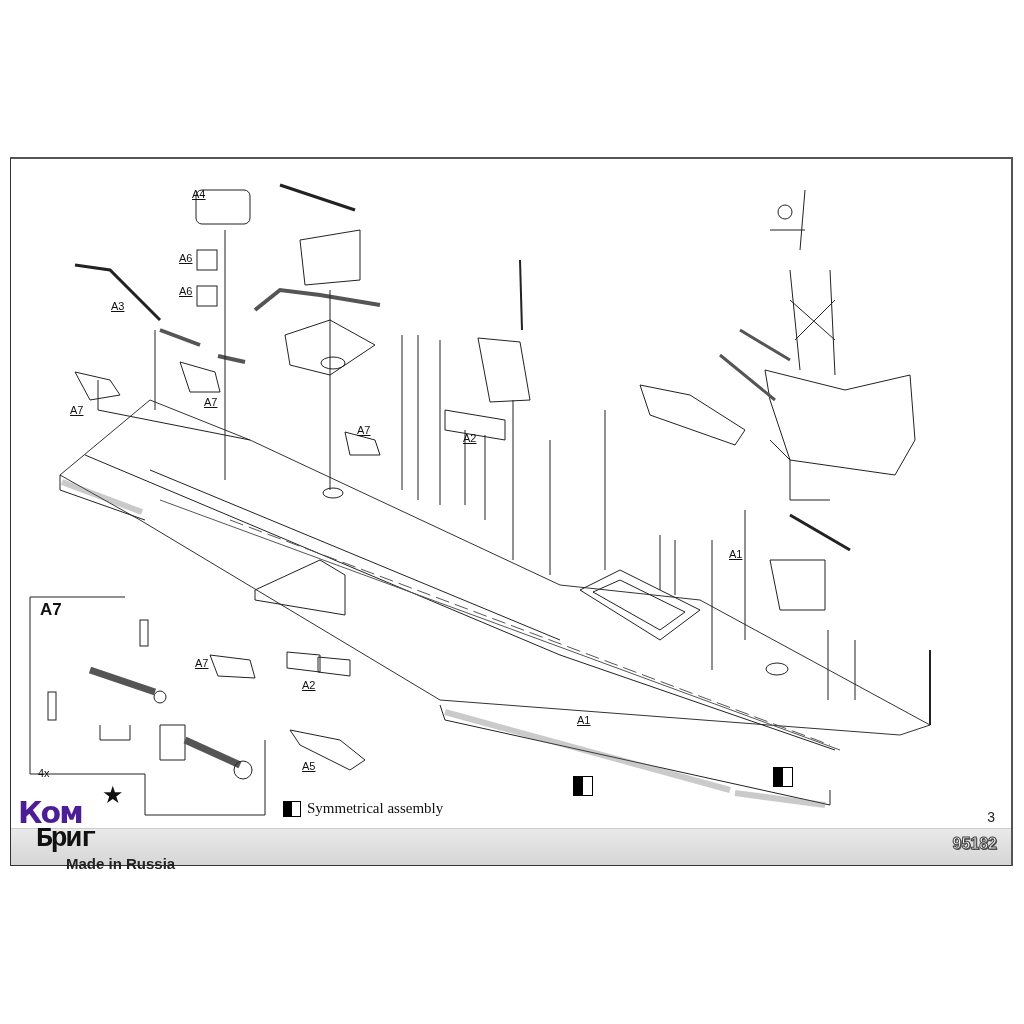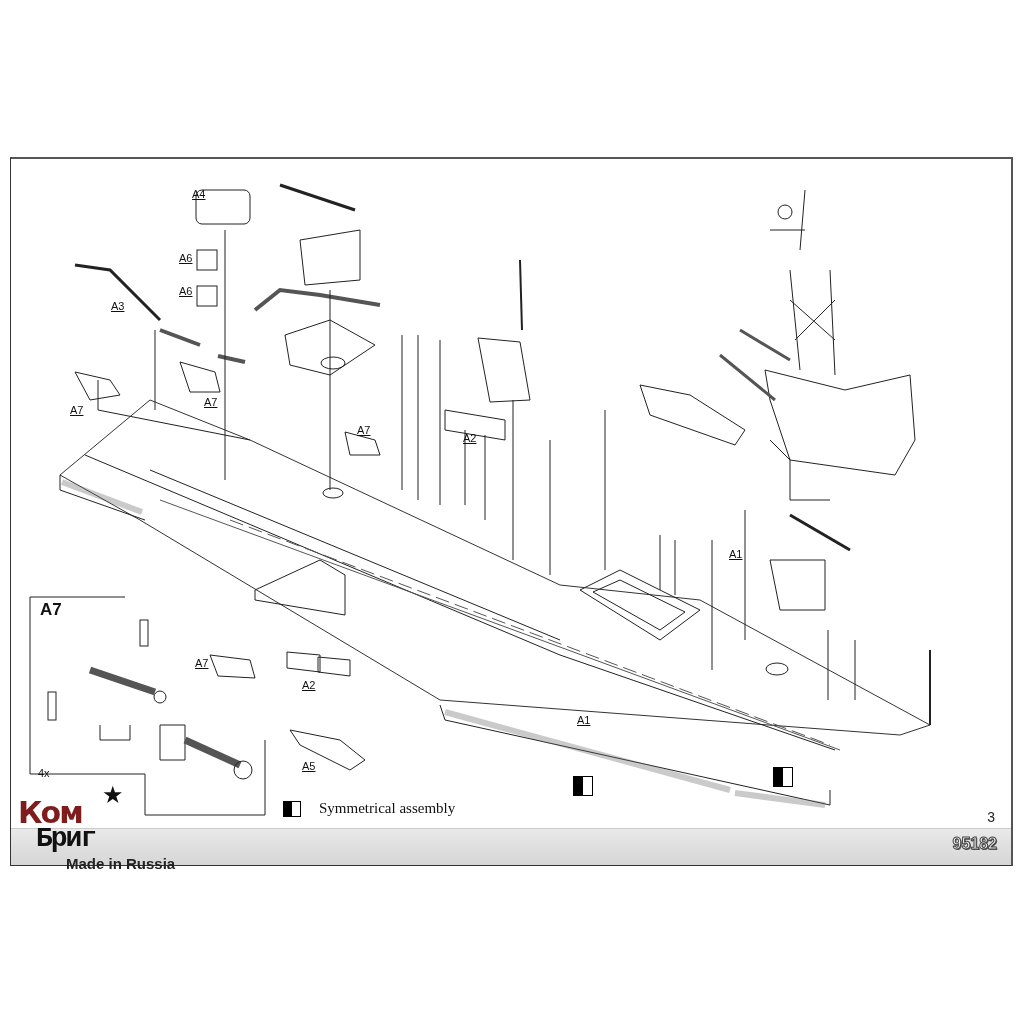--- a/index.html
+++ b/index.html
@@ -4,25 +4,25 @@
 <style>
   html, body { margin:0; padding:0; background:#ffffff; }
   body { width:1024px; height:1024px; position:relative; overflow:hidden; font-family:"Liberation Sans", sans-serif; }
   .frame { position:absolute; left:10px; top:157px; width:1003px; height:709px; border:1px solid #333; border-top:2px solid #555; border-right:2px solid #555; background:#fff; box-sizing:border-box; }
   .footer-bar { position:absolute; left:0; bottom:0; width:100%; height:36px; background:linear-gradient(#e9e9e9,#d6d6d6); border-top:1px solid #ccc; }
   .footer-text { position:absolute; left:150px; top:6px; font-family:"Liberation Sans", sans-serif; font-weight:bold; font-size:16px; color:#e8e8e8; letter-spacing:0.2px;
     -webkit-text-stroke:1px #444; text-shadow:1px 1px 0 #555; white-space:nowrap; }
   .kit-no { position:absolute; right:14px; top:6px; font-weight:bold; font-size:16px; color:#eee; -webkit-text-stroke:1px #444; text-shadow:1px 1px 0 #555; }
   .page-no { position:absolute; right:16px; bottom:40px; font-size:14px; color:#222; }
   .logo { position:absolute; left:18px; top:630px; width:120px; height:78px; }
-  .logo .l1 { position:absolute; left:0; top:0; font-size:30px; font-weight:bold; color:#7f1d1d; font-family:"DejaVu Sans", sans-serif; letter-spacing:-2px; }
+  .logo .l1 { position:absolute; left:0; top:0; font-size:30px; font-weight:bold; color:#4c1d95; font-family:"DejaVu Sans", sans-serif; letter-spacing:-2px; }
   .logo .l2 { position:absolute; left:18px; top:28px; font-size:28px; font-weight:bold; color:#111; font-family:Liberation Mono, monospace; letter-spacing:-2px; }
   .logo .made { position:absolute; left:48px; top:60px; font-size:15px; font-weight:bold; color:#222; white-space:nowrap; }
   .logo .star { position:absolute; left:84px; top:-14px; font-size:24px; color:#111; }
-  .legend { position:absolute; left:268px; top:644px; display:flex; align-items:center; gap:18px; }
+  .legend { position:absolute; left:268px; top:644px; display:flex; align-items:center; gap:6px; }
   .sym-icon { width:16px; height:14px; border:1px solid #000; display:flex; }
   .sym-icon .b { width:50%; background:#000; }
   .sym-icon .w { width:50%; background:#fff; }
   .legend-text { font-family:"Liberation Serif", serif; font-size:15px; color:#111; }
   .lbl { position:absolute; font-size:11px; color:#111;text-decoration:underline; }
   .inset-title { position:absolute; font-size:17px; font-weight:bold; color:#111; }
   .inset-mult { position:absolute; font-size:11px; color:#111; }
   svg.drawing { position:absolute; left:0; top:0; }
   .sym-mark { position:absolute; width:18px; height:18px; border:1px solid #000; display:flex; }
   .sym-mark .b { width:50%; background:#000; }

